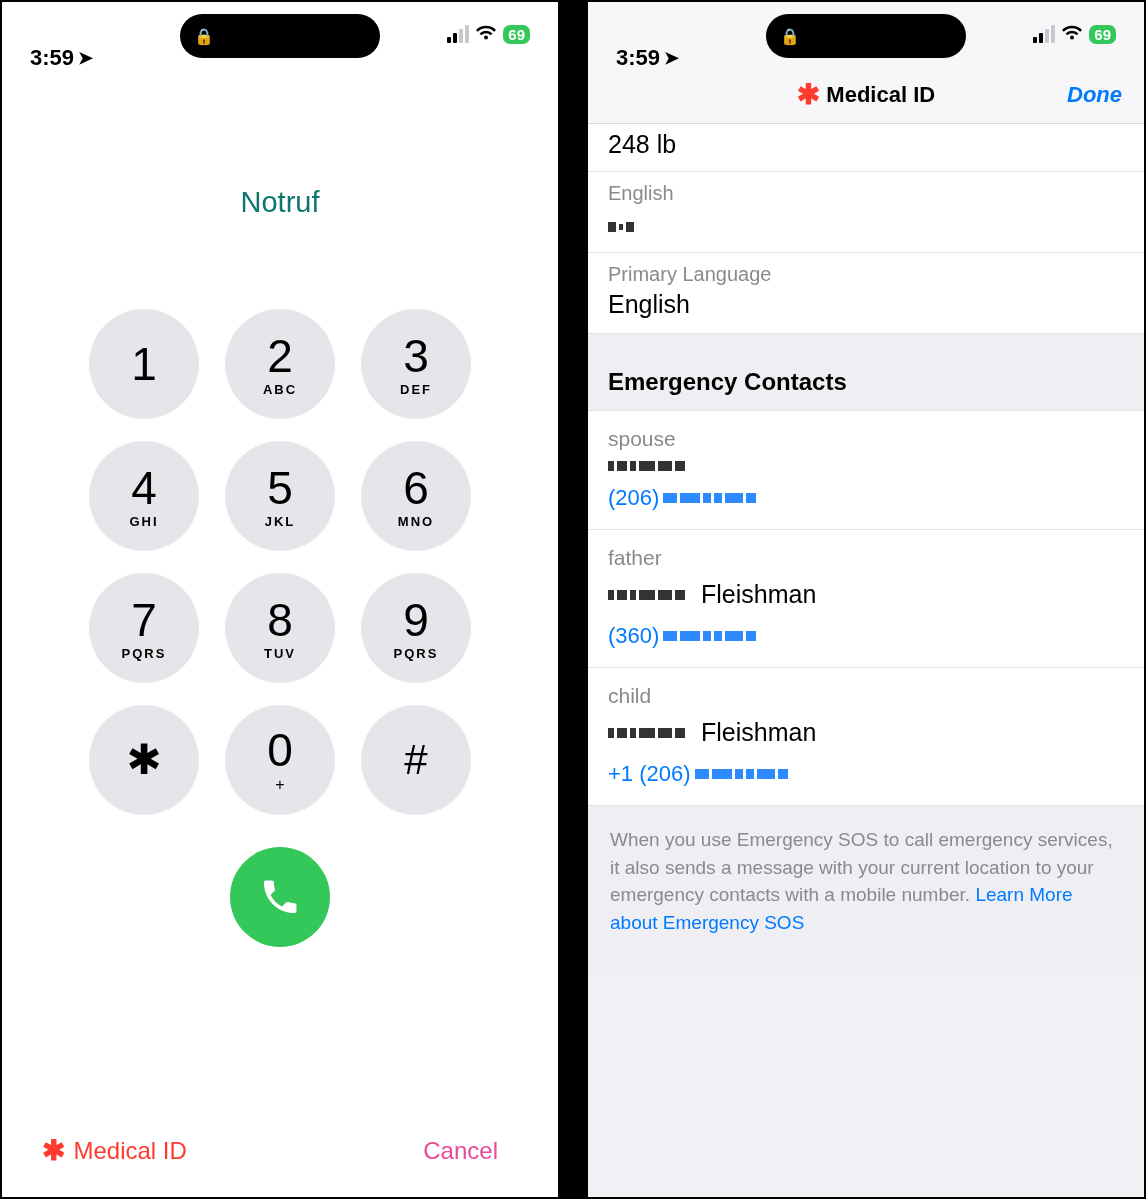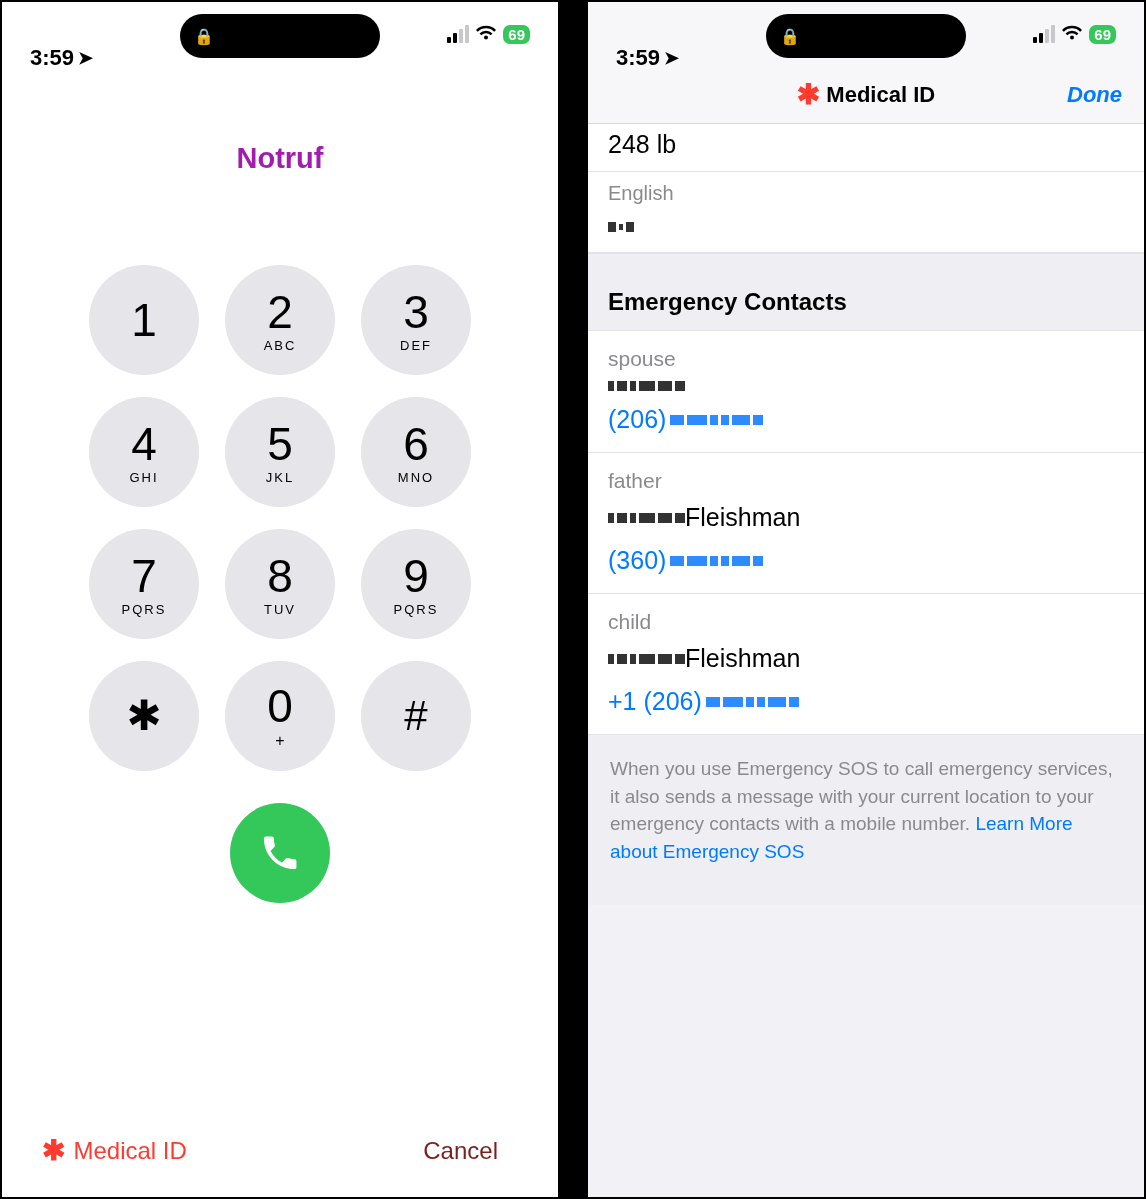--- a/index.html
+++ b/index.html
@@ -60,24 +60,24 @@
   .cell-bars span{ width:4px; background:#000; border-radius:1px;}
   .cell-bars span:nth-child(1){height:6px;}
   .cell-bars span:nth-child(2){height:10px;}
   .cell-bars span:nth-child(3){height:14px; background:#c7c7cc;}
   .cell-bars span:nth-child(4){height:18px; background:#c7c7cc;}
   .wifi { font-size:20px; }
 
   
   .dialer-title {
     text-align:center;
-    color:#a21caf;
+    color:#0f766e;
     font-size:29px;
-    font-weight:700;
-    margin-top: 76px;
+    font-weight:400;
+    margin-top: 120px;
     margin-bottom: 90px;
   }
   .keypad {
     display:grid;
     grid-template-columns: repeat(3, 110px);
     grid-auto-rows: 110px;
     gap: 22px 26px;
     justify-content:center;
   }
   .key {
@@ -86,41 +86,41 @@
     display:flex;
     flex-direction:column;
     align-items:center;
     justify-content:center;
     font-size:46px;
     font-weight:400;
     color:#000;
     line-height:1;
     user-select:none;
   }
-  .key .letters { font-size:13px; font-weight:400; letter-spacing:2px; margin-top:4px;}
+  .key .letters { font-size:13px; font-weight:700; letter-spacing:2px; margin-top:4px;}
   .key.star, .key.hash { font-size:42px;}
   .key .plus { font-size:16px; margin-top:4px; font-weight:400;}
   .call-btn {
     width:100px;height:100px;border-radius:50%;
     background:#34c759;
     display:flex;align-items:center;justify-content:center;
     margin: 32px auto 0;
   }
   .call-btn svg { width:42px;height:42px; fill:#fff;}
   .bottom-bar-left {
     position:absolute;
     bottom:30px;left:0;right:0;
     display:flex;justify-content:space-between;
     padding:0 60px 0 40px;
     align-items:center;
     font-size:24px;
   }
   .medical-id-btn { color:#ff3b30; display:flex;align-items:center;gap:8px;}
   .asterisk-red { color:#ff3b30; font-size:28px; font-weight:700;}
-  .cancel-btn { color:#7f1d1d; }
+  .cancel-btn { color:#ec4899; }
 
   
   .nav-bar {
     height:58px;
     background:#f7f7f9;
     border-bottom:1px solid #d8d8dc;
     display:flex;align-items:center;justify-content:center;
     position:relative;
     font-size:22px;
     font-weight:600;
@@ -141,22 +141,22 @@
     font-size:24px; font-weight:700;
     border-top:1px solid #e3e3e7;
     border-bottom:1px solid #e3e3e7;
   }
   .contact {
     padding:16px 20px 18px;
     border-bottom:1px solid #e3e3e7;
     background:#fff;
   }
   .contact .rel { color:#8a8a8e; font-size:21px; margin-bottom:10px;}
-  .contact .name { font-size:25px; margin-bottom:14px; display:flex; align-items:center; gap:0;}
-  .contact .phone { color:#007aff; font-size:25px; display:flex; align-items:center; gap:4px;}
+  .contact .name { font-size:25px; margin-bottom:14px; display:flex; align-items:center; gap:16px;}
+  .contact .phone { color:#007aff; font-size:22px; display:flex; align-items:center; gap:4px;}
   .redact { display:inline-flex; gap:3px; align-items:center; filter: blur(0.3px);}
   .redact i { display:inline-block; background:#333; height:10px;}
   .redact-blue i { background:#2e8bff;}
   .footer-text {
     background:#efeff3;
     padding:20px 22px 40px;
     font-size:19px;
     color:#8a8a8e;
     line-height:1.45;
   }
@@ -295,20 +295,24 @@
     <div class="row">
       <div class="label">English</div>
       <div class="value">
         <span class="redact">
             <i style="width:8px;"></i>
             <i style="width:4px;height:6px;"></i>
             <i style="width:8px;"></i>
           </span>
       </div>
     </div>
+    <div class="row" style="border-bottom:none;">
+      <div class="label">Primary Language</div>
+      <div class="value">English</div>
+    </div>
 
     <div class="section-header">Emergency Contacts</div>
 
     <div id="contacts-container">
         <div class="contact">
           <div class="rel">spouse</div>
           <div class="name">
             <span class="redact">
               <i style="width: 6px;"></i>
               <i style="width: 10px;"></i>

